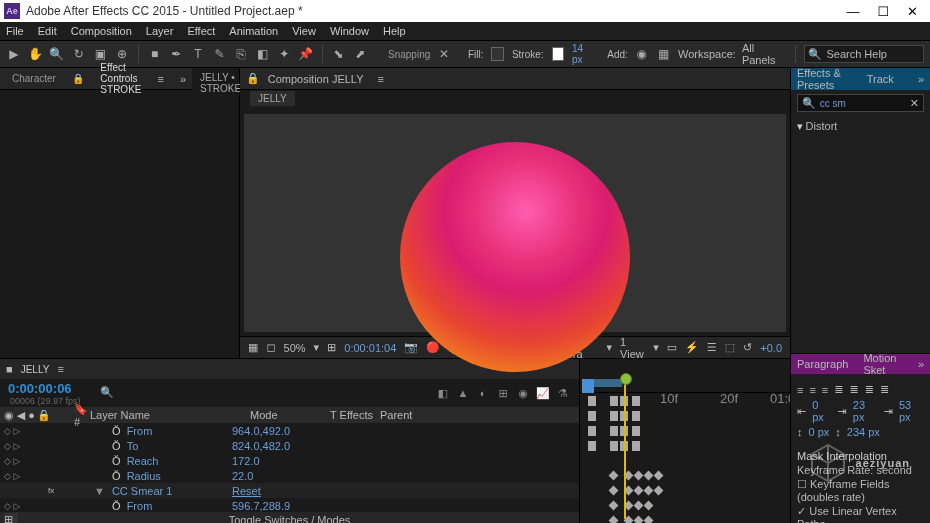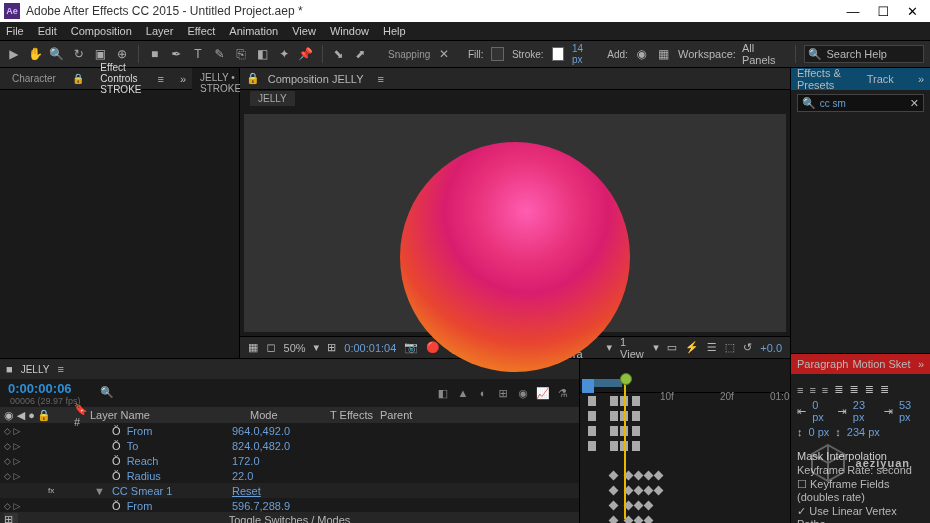--- a/index.html
+++ b/index.html
@@ -63,31 +63,31 @@
 .tl-row .tw{color:#888;margin-right:4px}
 .tl-row .name{width:160px;color:#ccc}
 .tl-row .name .prop{color:#6b9fd8;margin-left:3px}
 .tl-row .val{color:#6b9fd8;width:110px}
 .tl-row .val.reset{text-decoration:underline}
 .tl-row.eff{background:#222}
 .tl-foot{height:16px;background:#262626;display:flex;align-items:center;justify-content:center;font-size:9px;color:#999}
 .tl-foot .btn{position:absolute;left:4px;width:14px;height:14px;background:#333}
 .tl-right{flex:1;display:flex;flex-direction:column;position:relative}
 .ruler{height:28px;background:#1a1a1a;position:relative;border-bottom:1px solid #000;margin-top:20px}
-.ruler .tick{position:absolute;top:12px;font-size:10px;color:#888}
+.ruler .tick{position:absolute;top:12px;font-size:13px;color:#888}
 .ruler .workarea{position:absolute;top:0;left:2px;height:8px;width:40px;background:#3a6a8a}
 .playhead{position:absolute;top:20px;left:44px;width:2px;height:140px;background:#e8b800;z-index:5}
 .playhead::before{content:"";position:absolute;top:-6px;left:-4px;width:10px;height:10px;background:#8fbf3f;border-radius:50%;border:1px solid #5a8020}
 .cti{position:absolute;top:20px;left:2px;width:12px;height:14px;background:#4a90d9;z-index:4}
 .kf-area{flex:1;position:relative}
 .kf-row{height:15px;position:relative}
 .kf{position:absolute;width:7px;height:7px;background:#aaa;transform:rotate(45deg);top:4px}
 .kf.hold{width:8px;height:10px;background:#aaa;transform:none;top:3px}
 .bottom-right{width:140px;background:#1e1e1e;border-left:1px solid #000;border-top:1px solid #000;position:absolute;right:0;bottom:0;height:170px}
-.bottom-right .tabs{height:20px;background:#b91c1c;display:flex;align-items:center;padding:0 6px;gap:4px;font-size:10px}
+.bottom-right .tabs{height:20px;background:#701a75;display:flex;align-items:center;padding:0 6px;gap:15px;font-size:10px}
 .bottom-right .para-body{padding:6px;font-size:9px;color:#aaa}
 .bottom-right .para-row{display:flex;gap:6px;margin:3px 0;align-items:center}
 .bottom-right .para-row .pv{color:#6b9fd8}
 .bottom-right .mask-sec{margin-top:8px;font-size:9px}
 .bottom-right .mask-sec div{margin:2px 0}
 .watermark{position:absolute;right:20px;bottom:40px;font-size:28px;color:rgba(255,255,255,0.25);font-weight:700;letter-spacing:1px;z-index:10;display:flex;align-items:center;gap:8px}
 .watermark .cube{width:40px;height:40px;opacity:0.3}
 </style>
 </head>
 <body>
@@ -207,20 +207,21 @@
       <span class="tab active">Effects &amp; Presets</span>
       <span class="tab">Track</span>
       <span style="margin-left:auto">»</span>
     </div>
     <div class="search-box">
       <span>🔍</span>
       <input value="cc sm" style="">
       <span style="margin-left:auto">✕</span>
     </div>
     <div class="tree">
+      <div class="cat">▾ <span>Distort</span></div>
     </div>
   </div>
 </div>
 
 <div class="timeline">
   <div class="tl-left">
     <div class="tl-tabs">
       <span>■</span>
       <span class="tab">JELLY</span>
       <span>≡</span>

